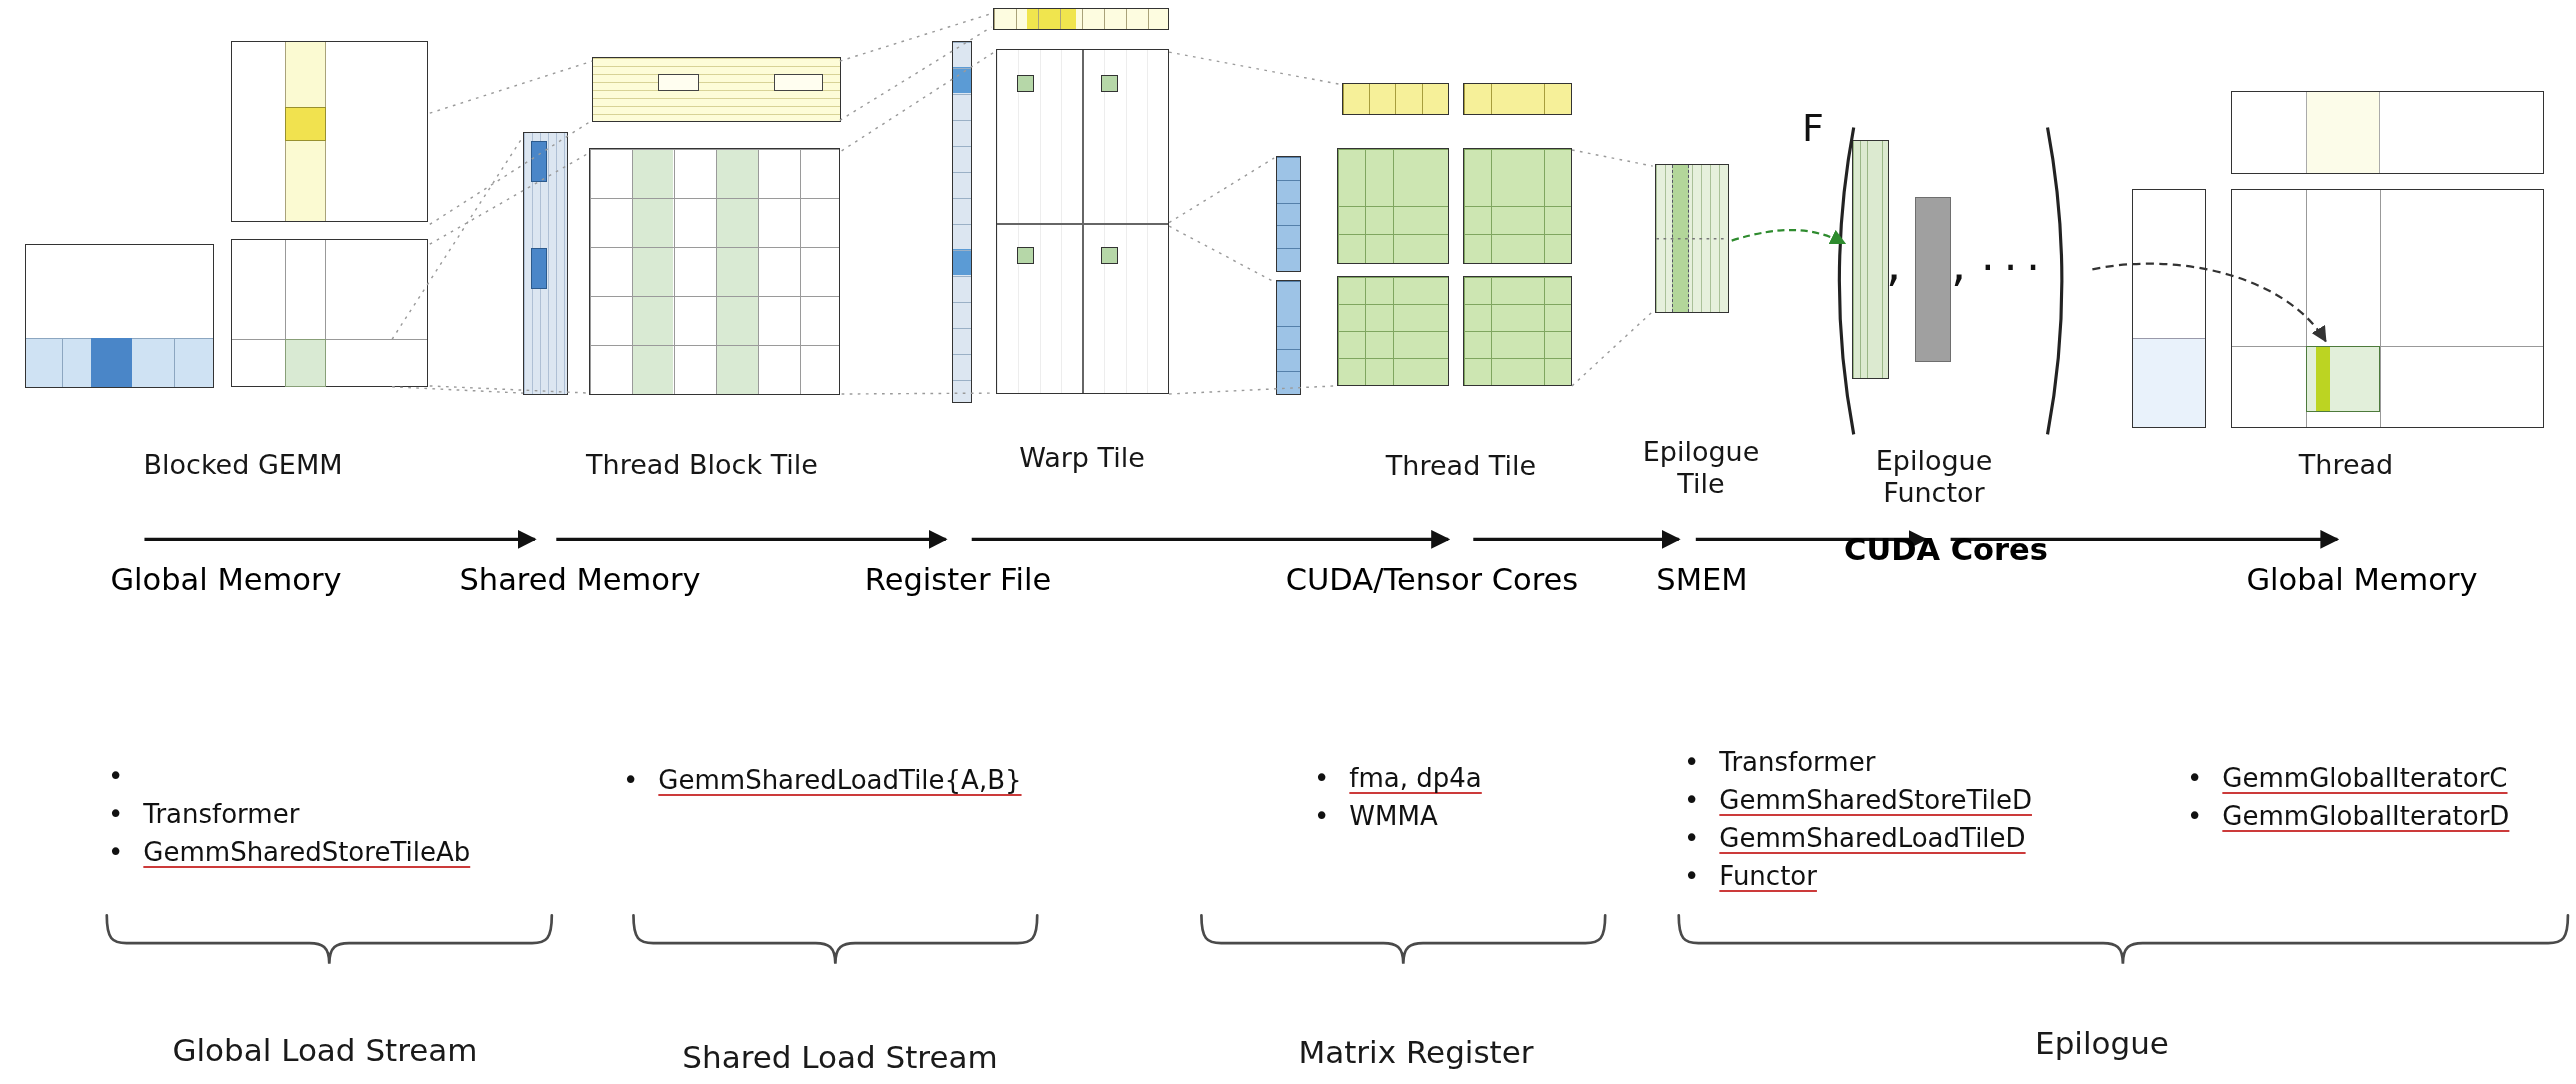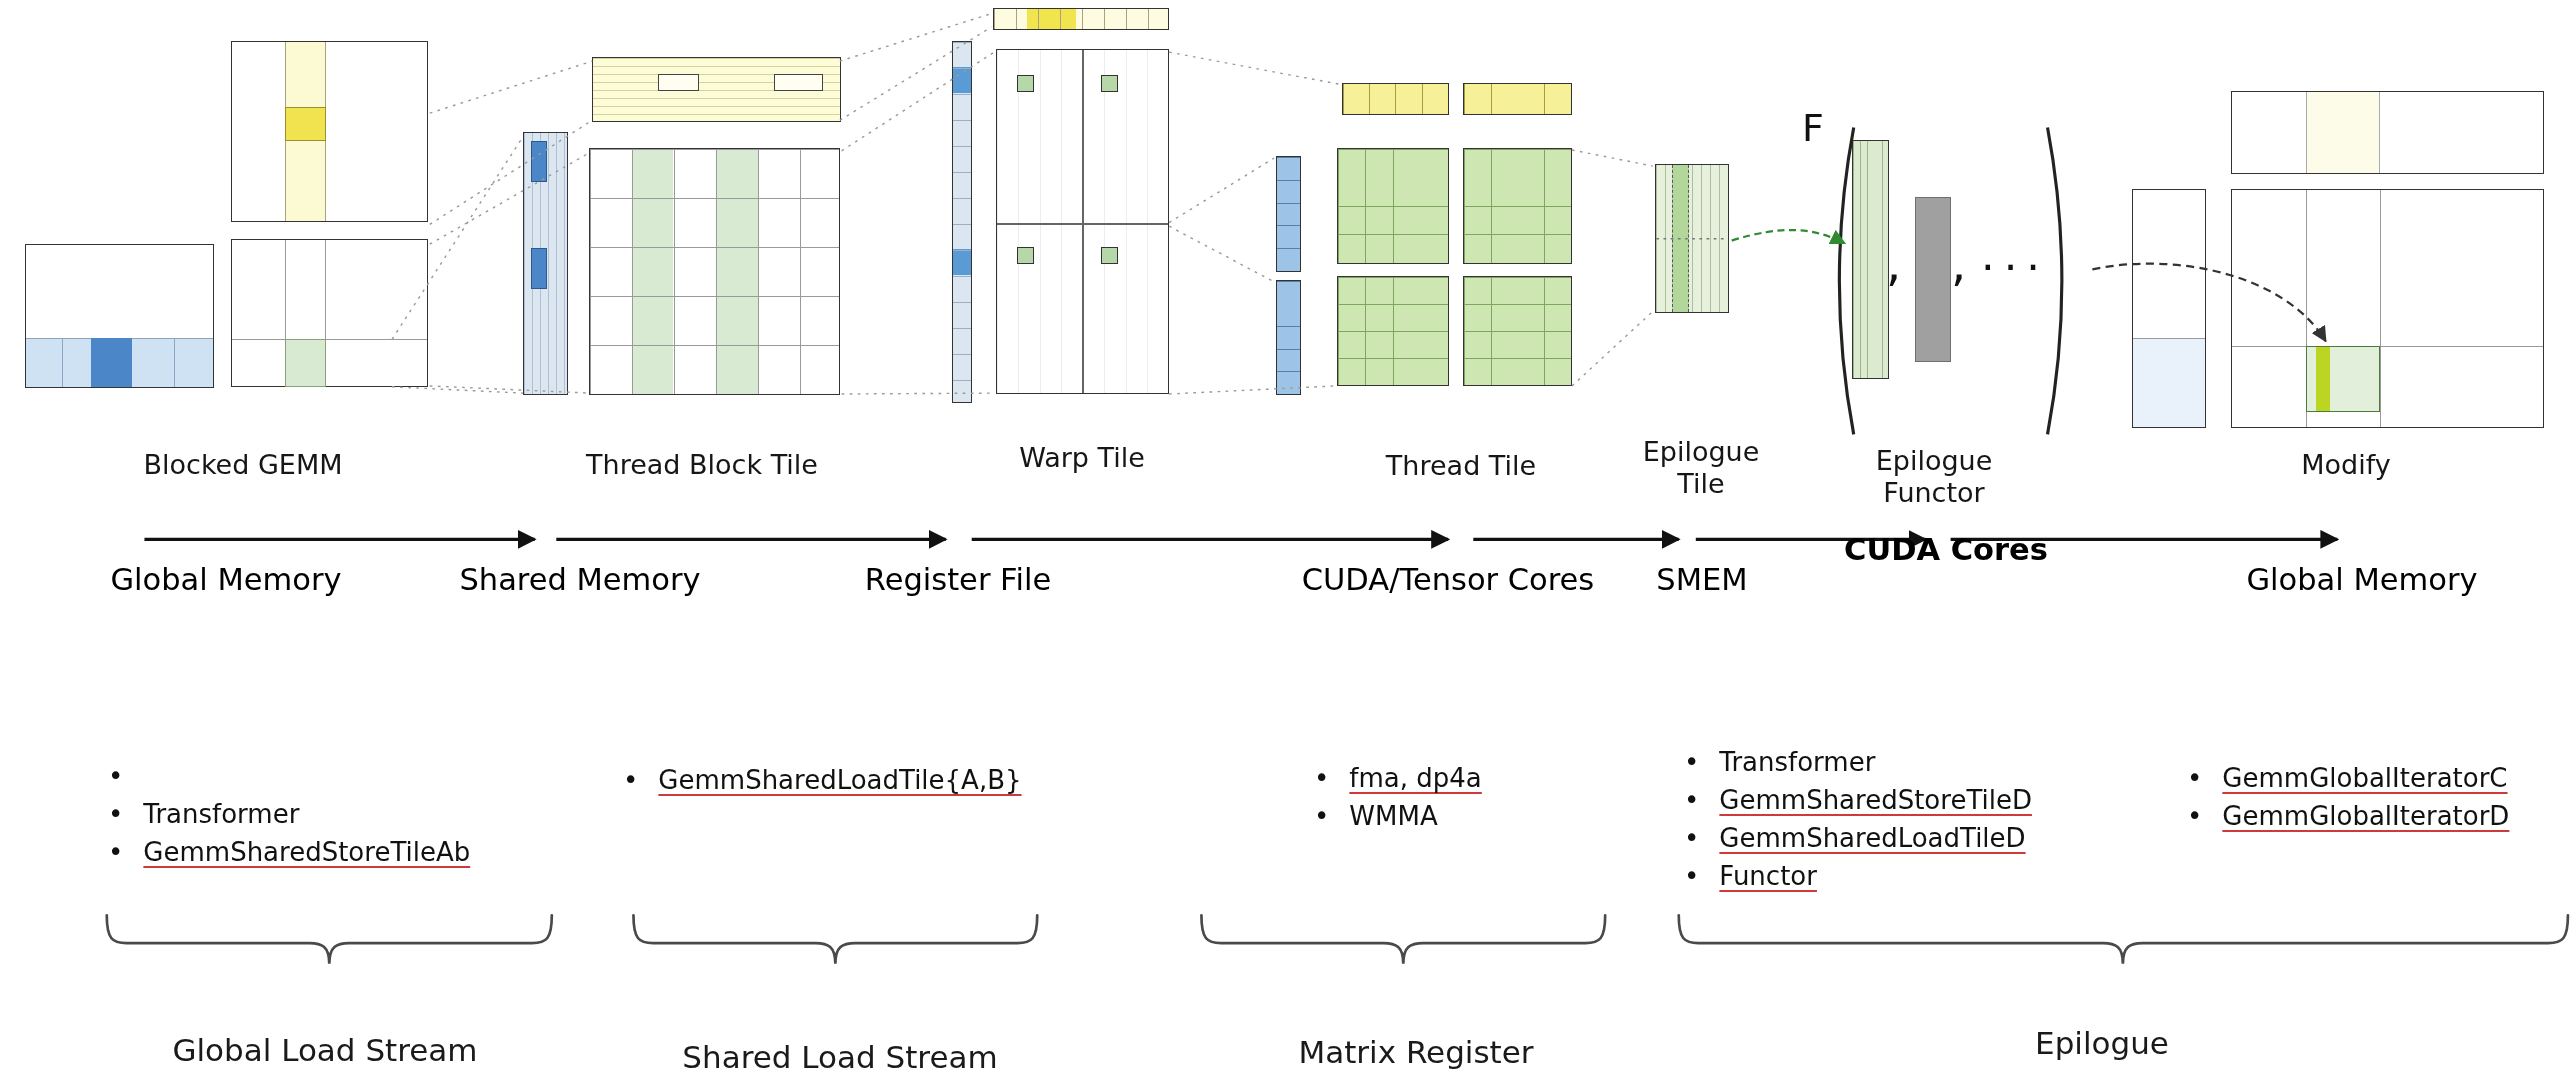--- a/index.html
+++ b/index.html
@@ -186,26 +186,26 @@
 <div class="stage-label" style="left:1082px;top:442px;"><span>Warp Tile</span></div>
 <div class="stage-label" style="left:1461px;top:450px;"><span>Thread Tile</span></div>
 <div class="stage-label" style="left:1701px;top:436px;">
   <div>Epilogue</div>
   <div>Tile</div>
 </div>
 <div class="stage-label" style="left:1934px;top:445px;">
   <div>Epilogue</div>
   <div>Functor</div>
 </div>
-<div class="stage-label" style="left:2346px;top:449px;"><span>Modify</span></div>
+<div class="stage-label" style="left:2346px;top:449px;"><span>Thread</span></div>
 
 <div class="mem-label" style="left:226px;top:562px;"><span>Global Memory</span></div>
 <div class="mem-label" style="left:580px;top:562px;"><span>Shared Memory</span></div>
 <div class="mem-label" style="left:958px;top:562px;"><span>Register File</span></div>
-<div class="mem-label" style="left:1432px;top:562px;margin-left:16px;"><span>CUDA/Tensor Cores</span></div>
+<div class="mem-label" style="left:1432px;top:562px;"><span>CUDA/Tensor Cores</span></div>
 <div class="mem-label" style="left:1702px;top:562px;"><span>SMEM</span></div>
 <div class="mem-label" style="left:1946px;top:532px;font-weight:bold;"><span>CUDA Cores</span></div>
 <div class="mem-label" style="left:2362px;top:562px;"><span>Global Memory</span></div>
 
 <ul class="blist" style="left:108px;top:757px;">
   <li>
       <span class="marker">•</span>
     </li>
   <li>
       <span class="marker">•</span>

